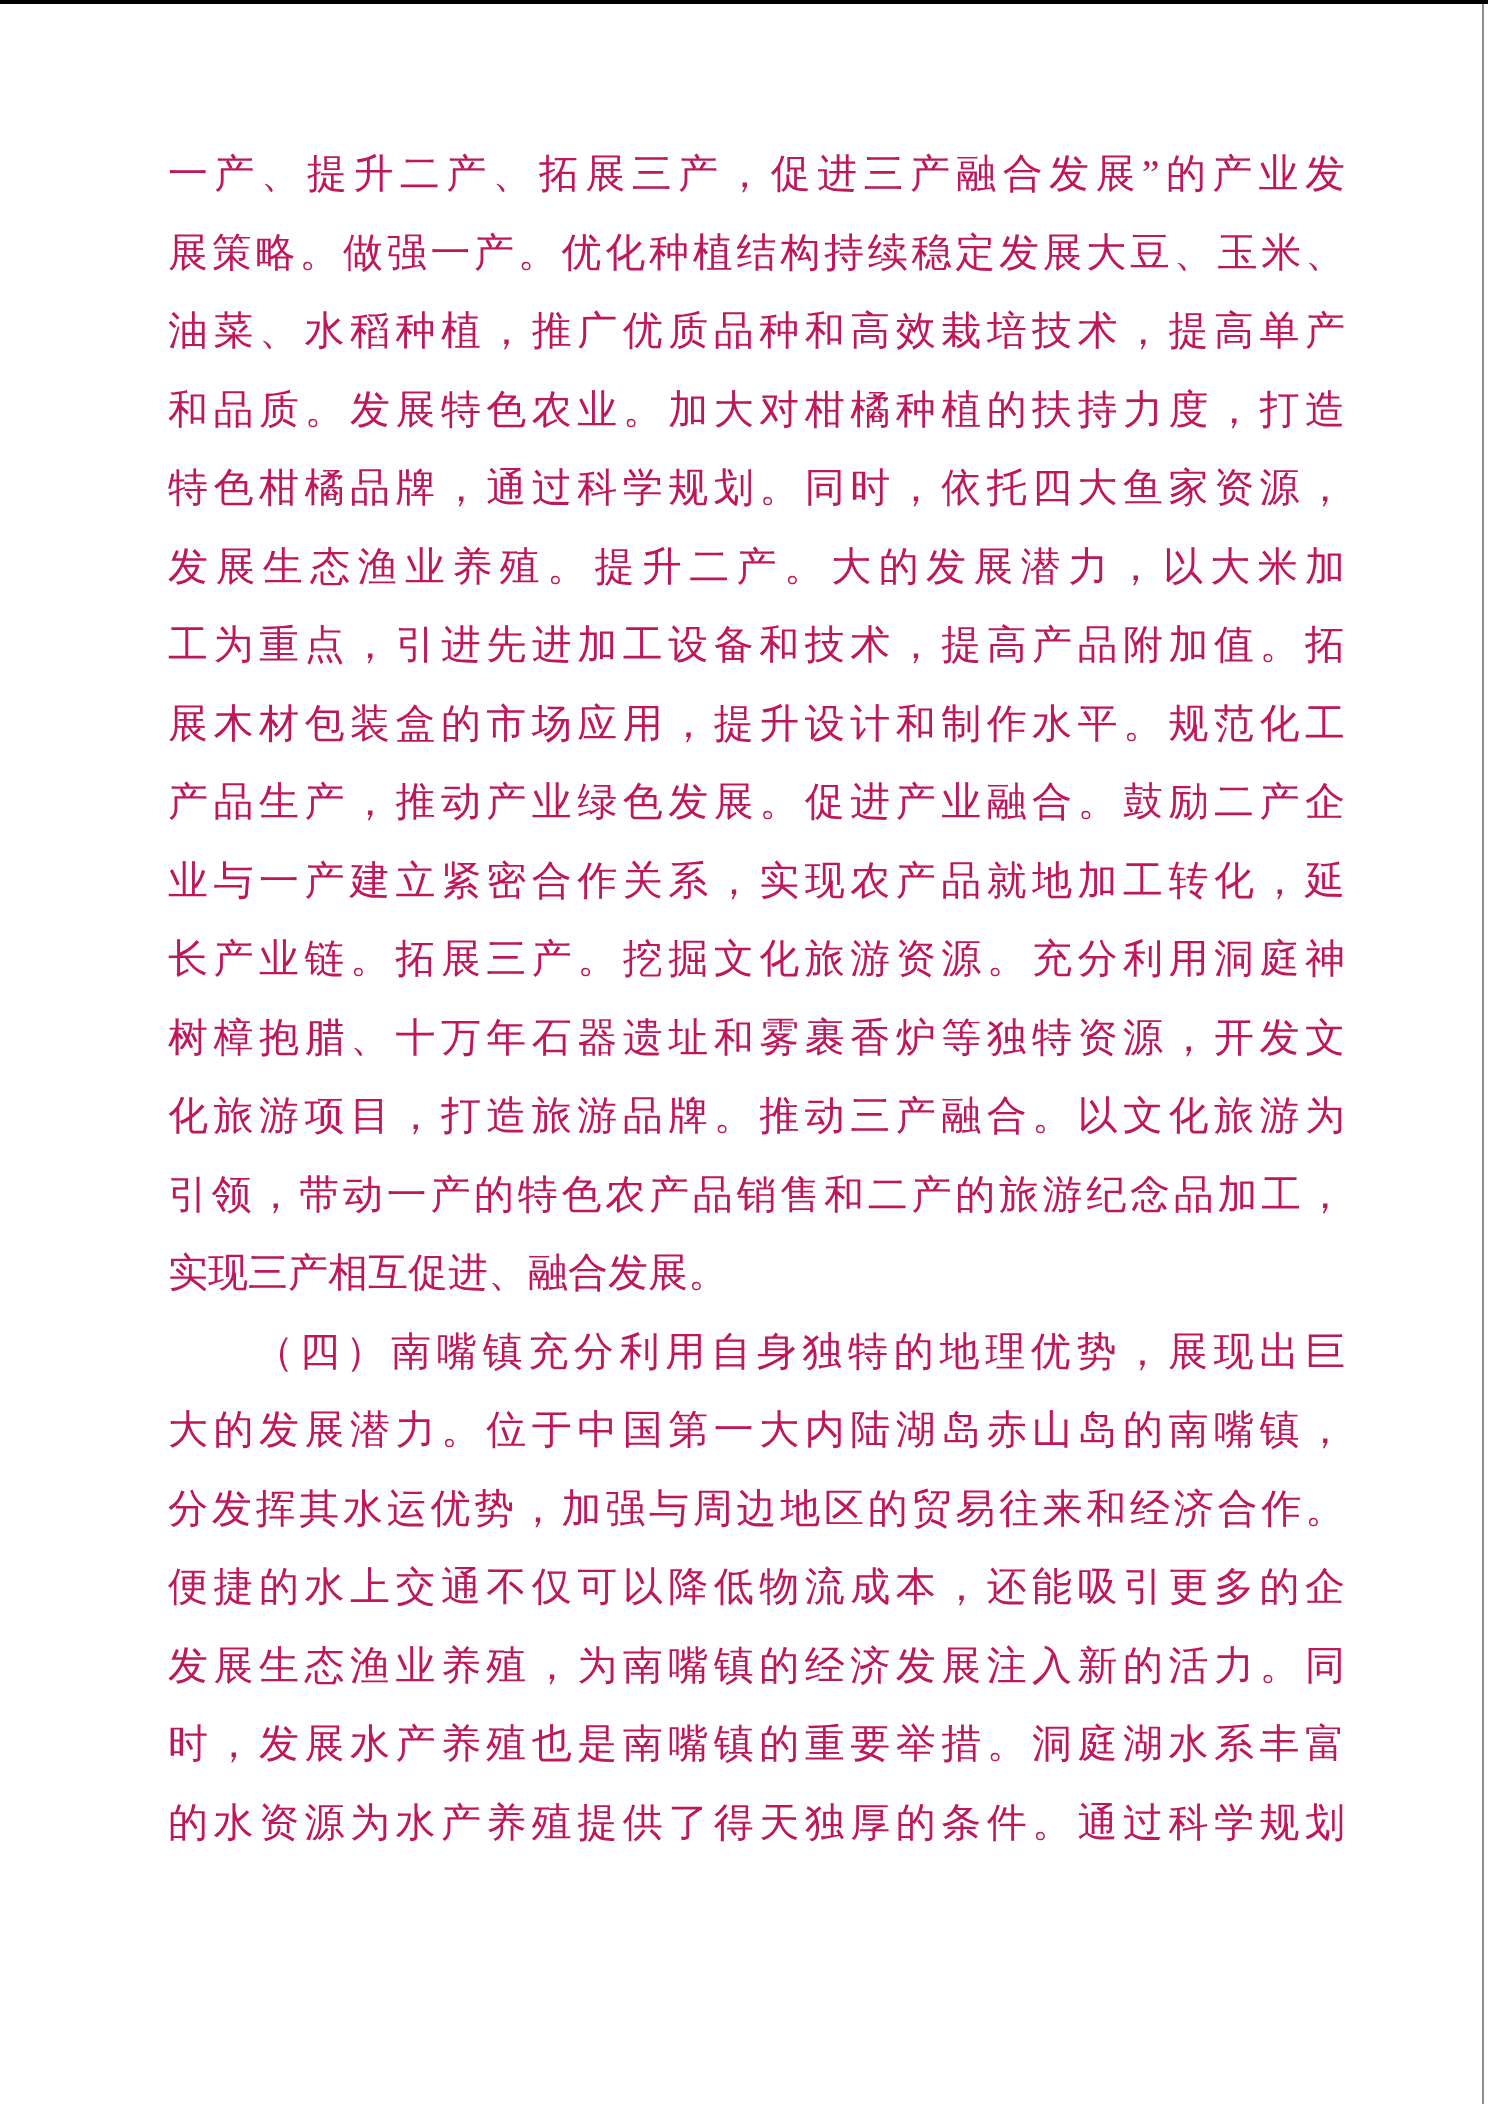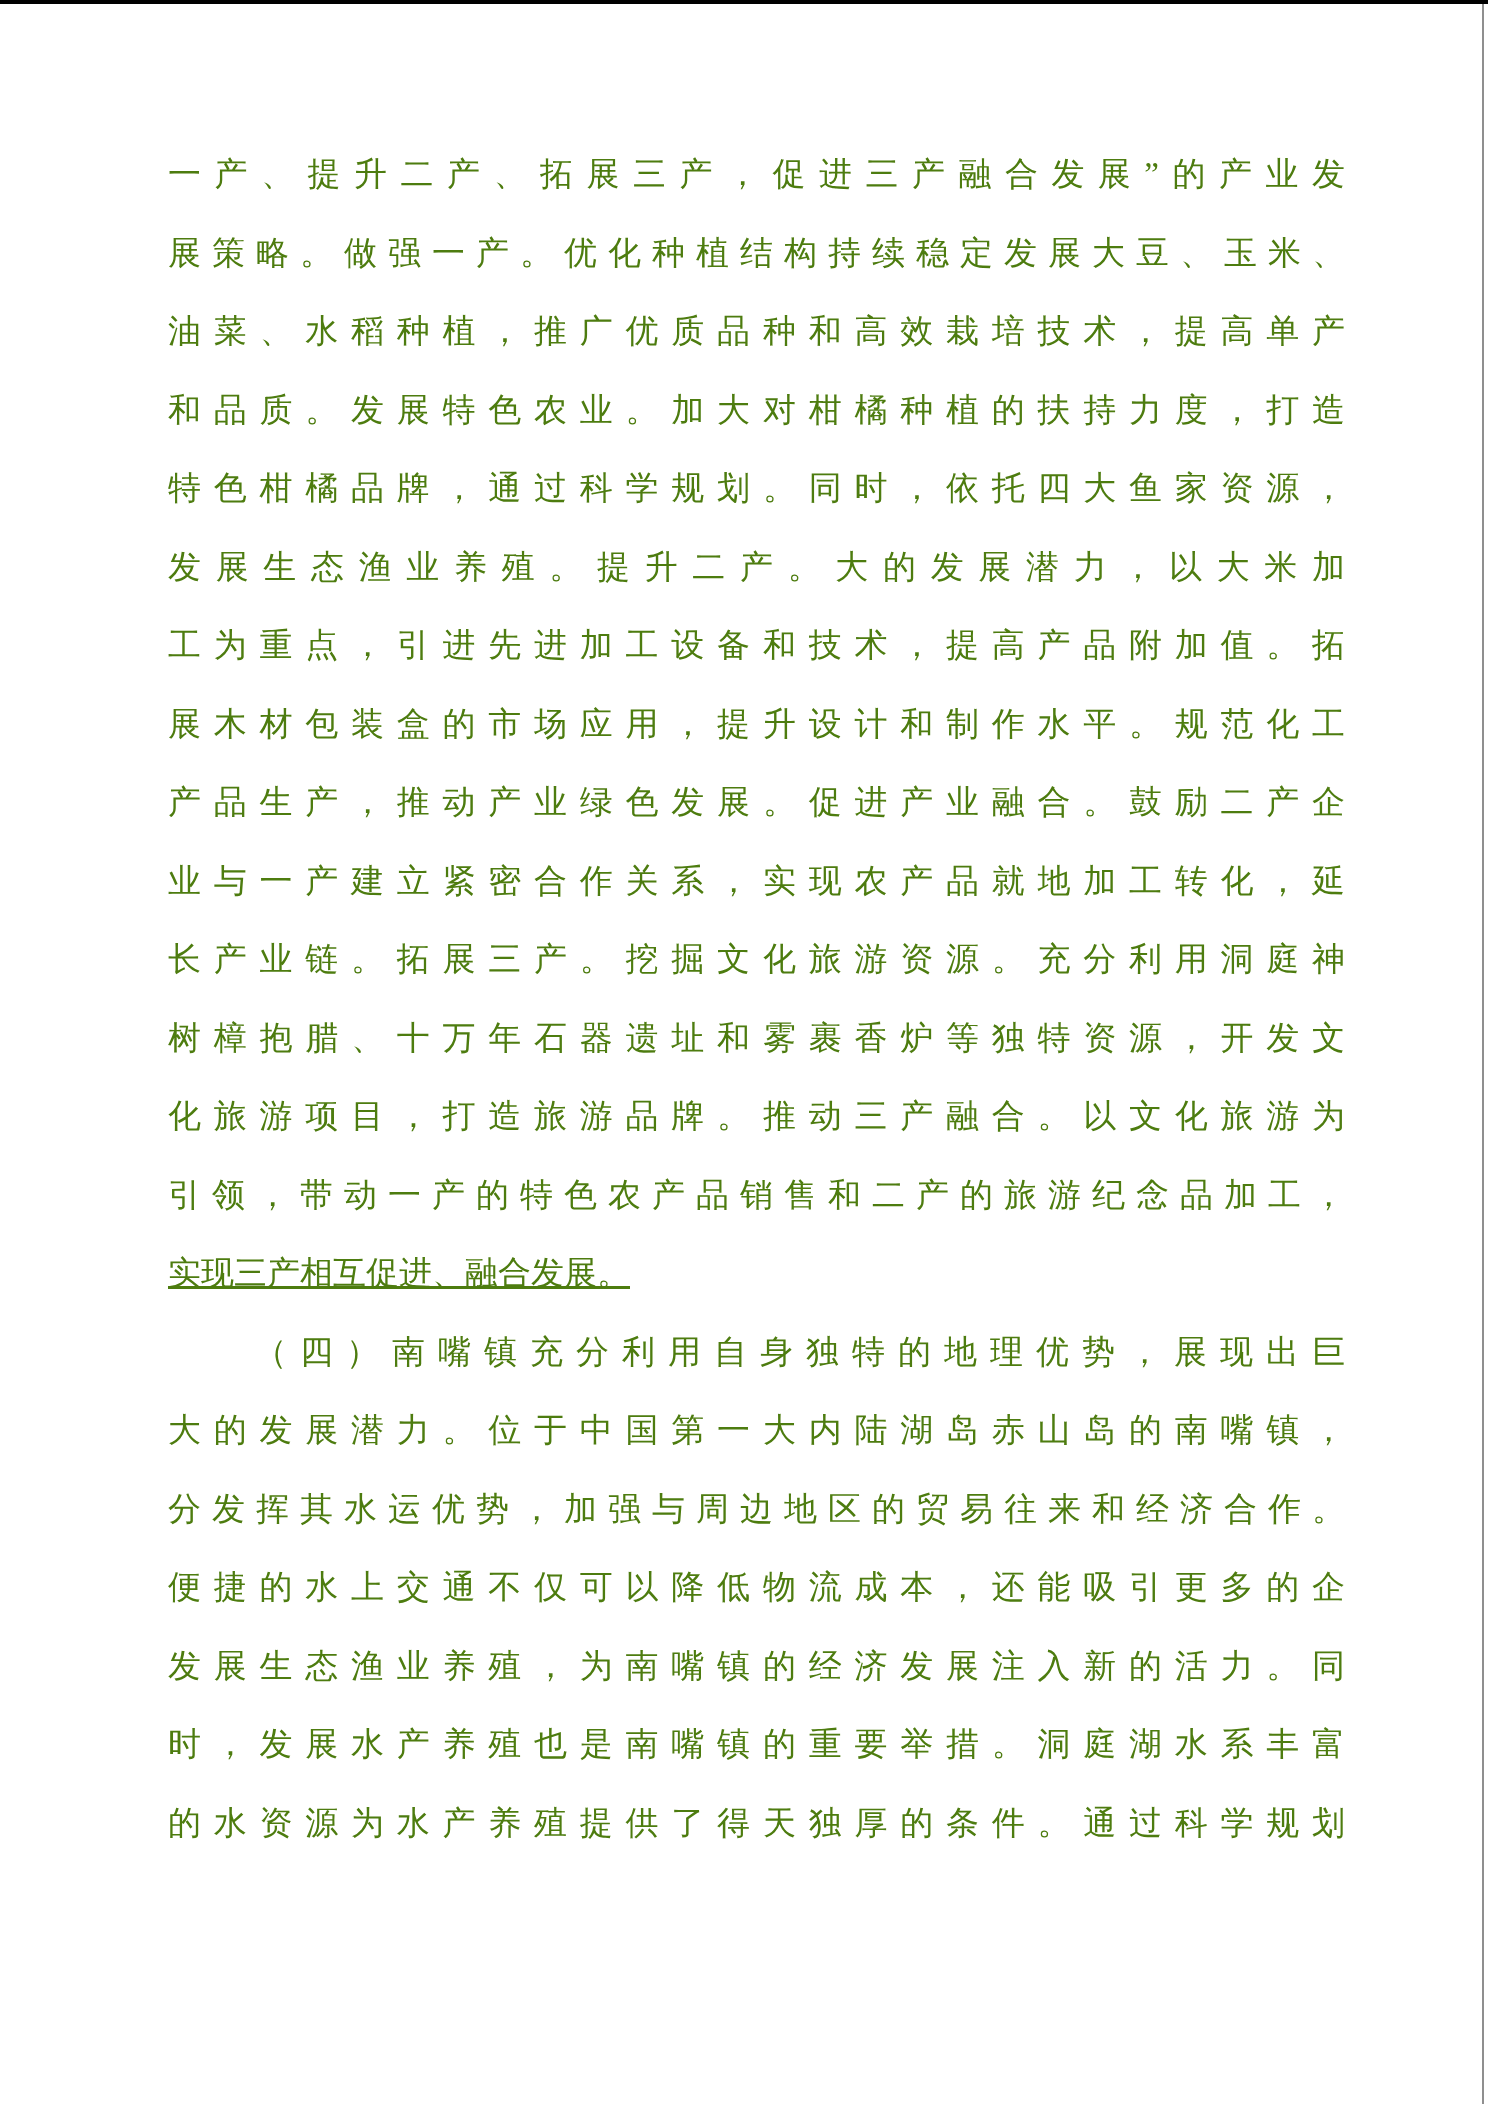--- a/index.html
+++ b/index.html
@@ -30,37 +30,36 @@
     top: 4px;
     width: 2px;
     height: 2100px;
     background: #8f8f8f;
   }
   .doc-text {
     position: absolute;
     left: 168px;
     top: 135px;
     width: 1177px;
-    color: #4d7c0f;
-    font-size: 33px;
+    color: #be185d;
+    font-size: 40px;
     font-weight: 400;
   }
   .line {
     height: 78.5px;
     line-height: 78.5px;
     white-space: nowrap;
     text-align: justify;
     text-align-last: justify;
     text-justify: inter-character;
     overflow: visible;
   }
   .line.align-left {
     text-align: center;
     text-align-last: left;
-    text-decoration: underline;
   }
   .line.indent {
     text-indent: 86px;
   }
 </style>
 </head>
 <body>
 
 <div class="page">
   <div class="top-edge"></div>

